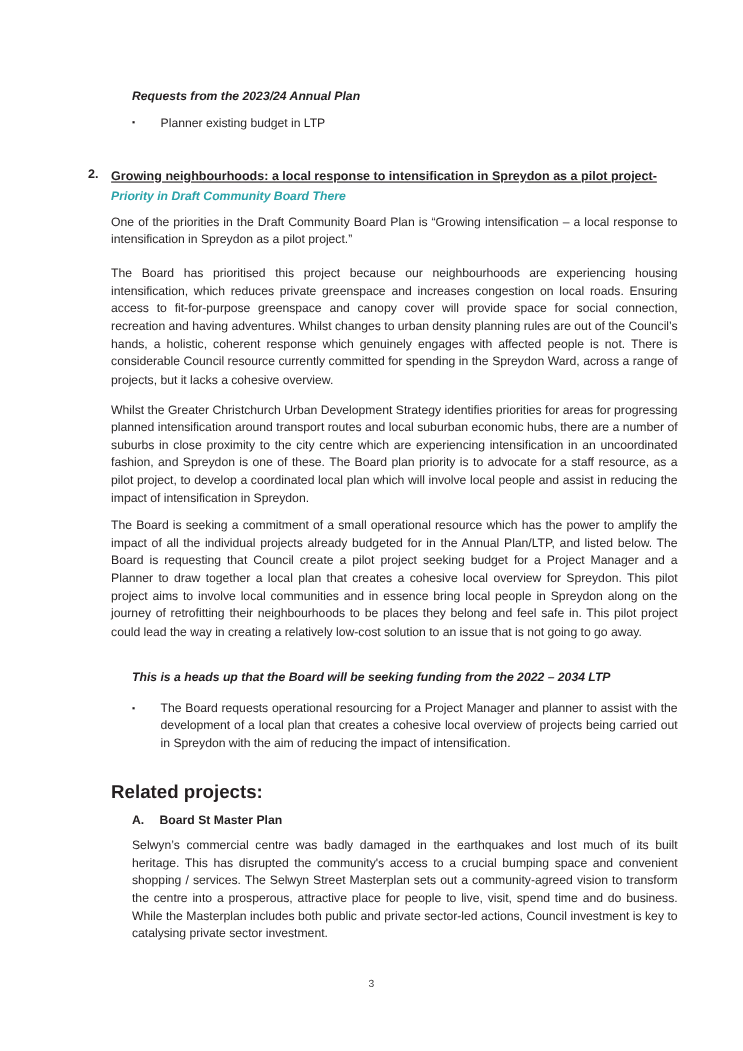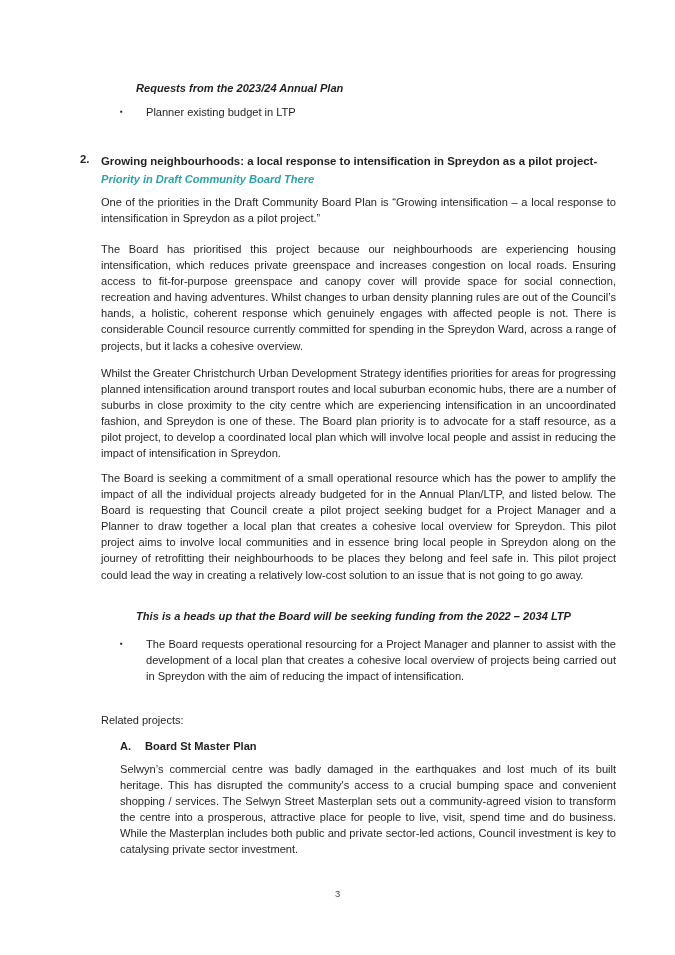--- a/index.html
+++ b/index.html
@@ -36,21 +36,20 @@
   }
 
   
   .sub-hd {
     position: absolute;
     font-weight: bold;
     font-style: italic;
     font-size: 11.1px;
     line-height: 16px;
     color: #231f20;
-    margin-left: 16px;
   }
 
   
   .bullet-row {
     position: absolute;
     display: flex;
     align-items: flex-start;
   }
   .bullet-mark {
     font-size: 8px;
@@ -77,37 +76,38 @@
     line-height: 16.2px;
   }
   .num-heading .htext {
     flex: 1 1 auto;
   }
   .h-main {
     font-weight: bold;
     font-size: 11.4px;
     line-height: 16.2px;
     color: #231f20;
+    text-decoration: underline;
   }
   .h-sub {
     font-weight: bold;
     font-style: italic;
     font-size: 11.1px;
     line-height: 16.2px;
     color: #2ba3a9;
   }
 
   .para {
     position: absolute;
   }
 
   .bold-label {
     position: absolute;
-    font-weight: normal;
-    font-size: 11px;
+    font-weight: bold;
+    font-size: 17px;
     line-height: 16px;
     color: #231f20;
   }
 
   .lettered {
     position: absolute;
     display: flex;
     align-items: flex-start;
   }
   .lettered .ltr {

